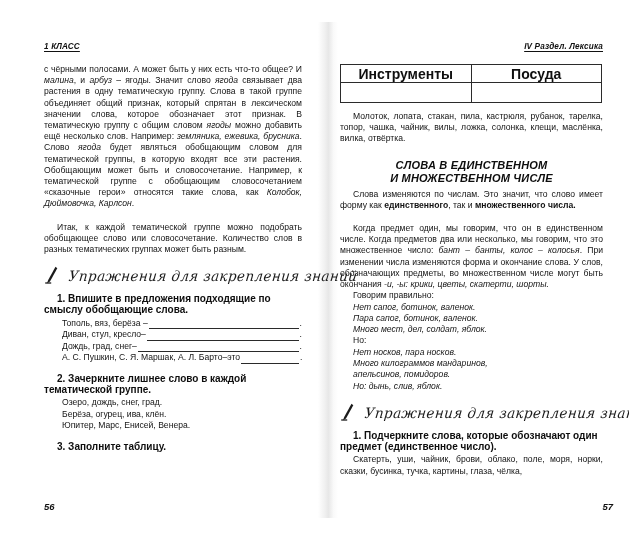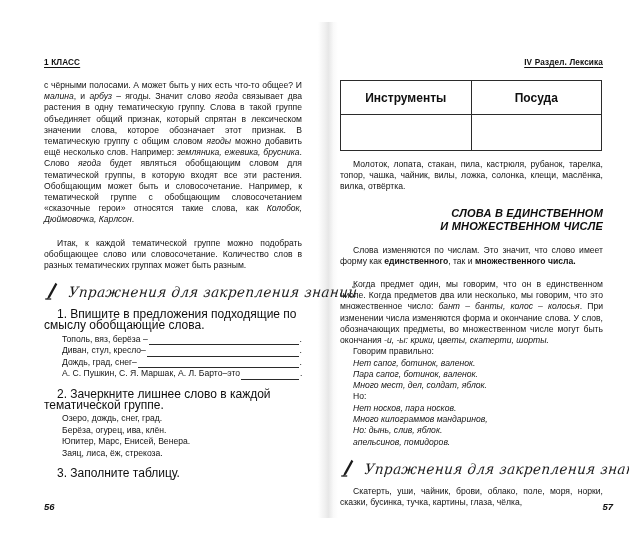--- a/index.html
+++ b/index.html
@@ -55,27 +55,28 @@
   .page {
     position: absolute;
     top: 0;
     height: 540px;
     box-sizing: border-box;
   }
   .page-left  { left: 0px;   width: 320px; padding: 42px 18px 0 44px; }
   .page-right { left: 326px; width: 303px; padding: 42px 26px 0 14px; }
 
   .running-head {
+    font-style: italic;
     font-weight: bold;
     font-size: 8.2px;
     letter-spacing: 0.15px;
     text-decoration: underline;
     text-underline-offset: 2px;
     color: #111;
-    margin: 16px 0 13px 0;
+    margin: 0 0 13px 0;
     white-space: nowrap;
   }
   .running-head.right { text-align: right; }
 
   p.body {
     margin: 0;
     font-size: 8.6px;
     line-height: 11.2px;
     text-align: justify;
     text-justify: inter-word;
@@ -108,23 +109,23 @@
     font-size: 13.5px;
     letter-spacing: 0.4px;
     color: #1b1b1b;
     transform: skewX(-6deg) scaleY(1.06);
     transform-origin: left bottom;
     white-space: nowrap;
   }
 
   .task {
     margin: 0 0 2px 0;
-    font-size: 12px;
+    font-size: 10px;
     line-height: 11.2px;
-    font-weight: normal;
+    font-weight: bold;
     text-indent: 13px;
     color: #0e0e0e;
   }
   .task-spaced { margin-top: 9px; }
 
   ul.word-list {
     list-style: none;
     margin: 0;
     padding: 0 0 0 18px;
   }
@@ -158,36 +159,36 @@
   table.grid {
     border-collapse: collapse;
     width: 262px;
     margin: 2px 0 0 0;
     table-layout: fixed;
   }
   table.grid th,
   table.grid td {
     border: 1px solid #2b2b2b;
     height: 17px;
-    font-size: 12px;
+    font-size: 14px;
     text-align: center;
     font-weight: bold;
     color: #0f0f0f;
-    padding: 8px;
+    padding: 0;
     margin-top: 8px;
   }
   table.grid td { height: 19px; }
 
   h2.section-title {
-    margin: 14px 0 12px 0;
+    margin: 14px 0 4px 0;
     font-size: 11px;
     line-height: 13px;
     font-weight: bold;
     font-style: italic;
-    text-align: right;
+    text-align: center;
     letter-spacing: 0.2px;
     color: #0d0d0d;
   }
 
   .say-right {
     margin: 0;
     padding-left: 13px;
     font-size: 8.6px;
     line-height: 11.3px;
     color: #141414;
@@ -251,21 +252,20 @@
       <span class="blank short"></span>
       <span class="fill-dot">.</span>
     </div>
 
     <p class="task task-spaced">2. Зачеркните лишнее слово в каждой тематической группе.</p>
 
     <ul class="word-list">
       <li>Озеро, дождь, снег, град.</li>
       <li>Берёза, огурец, ива, клён.</li>
       <li>Юпитер, Марс, Енисей, Венера.</li>
-      <li>Заяц, лиса, ёж, стрекоза.</li>
     </ul>
 
     <p class="task task-spaced">3. Заполните таблицу.</p>
 
     <div class="folio folio-left">56</div>
   </div>
 
   <div class="page page-right">
 
     <div class="running-head right">IV Раздел. Лексика</div>
@@ -297,32 +297,33 @@
     <p class="body indent">Когда предмет один, мы говорим, что он в единственном числе. Когда предметов два или несколько, мы говорим, что это множественное число: <i>бант – банты, колос – колосья</i>. При изменении числа изменяются форма и окончание слова. У слов, обозначающих предметы, во множественном числе могут быть окончания <i>-и, -ы: крики, цветы, скатерти, шорты.</i></p>
 
     <div class="say-right">
       <div class="line plain">Говорим правильно:</div>
       <div class="line">Нет сапог, ботинок, валенок.</div>
       <div class="line">Пара сапог, ботинок, валенок.</div>
       <div class="line">Много мест, дел, солдат, яблок.</div>
       <div class="line plain">Но:</div>
       <div class="line">Нет носков, пара носков.</div>
       <div class="line">Много килограммов мандаринов,</div>
+      <div class="line">апельсинов, помидоров.</div>
       <div class="line">Но: дынь, слив, яблок.</div>
-      <div class="line">апельсинов, помидоров.</div>
     </div>
 
     <div class="ex-heading">
       <svg class="pen-icon" viewBox="0 0 16 18" aria-hidden="true">
         <path d="M11.5 0.8 L4.2 14.0 L3.0 17.2 L6.0 15.4 L13.3 2.2 Z" fill="#1b1b1b"></path>
         <path d="M1.2 17.0 L7.2 17.0" stroke="#1b1b1b" stroke-width="1.3" fill="none"></path>
       </svg>
       <span class="ex-heading-text">Упражнения для закрепления знаний</span>
     </div>
 
+    <p class="task">1. Подчеркните слова, которые обозначают один предмет (единственное число).</p>
 
     <p class="body indent">Скатерть, уши, чайник, брови, облако, поле, моря, норки, сказки, бусинка, тучка, картины, глаза, чёлка,</p>
 
     <div class="folio folio-right">57</div>
   </div>
 
   <div class="scan-edge-top"></div>
   <div class="scan-edge-bottom"></div>
 </div>
 

